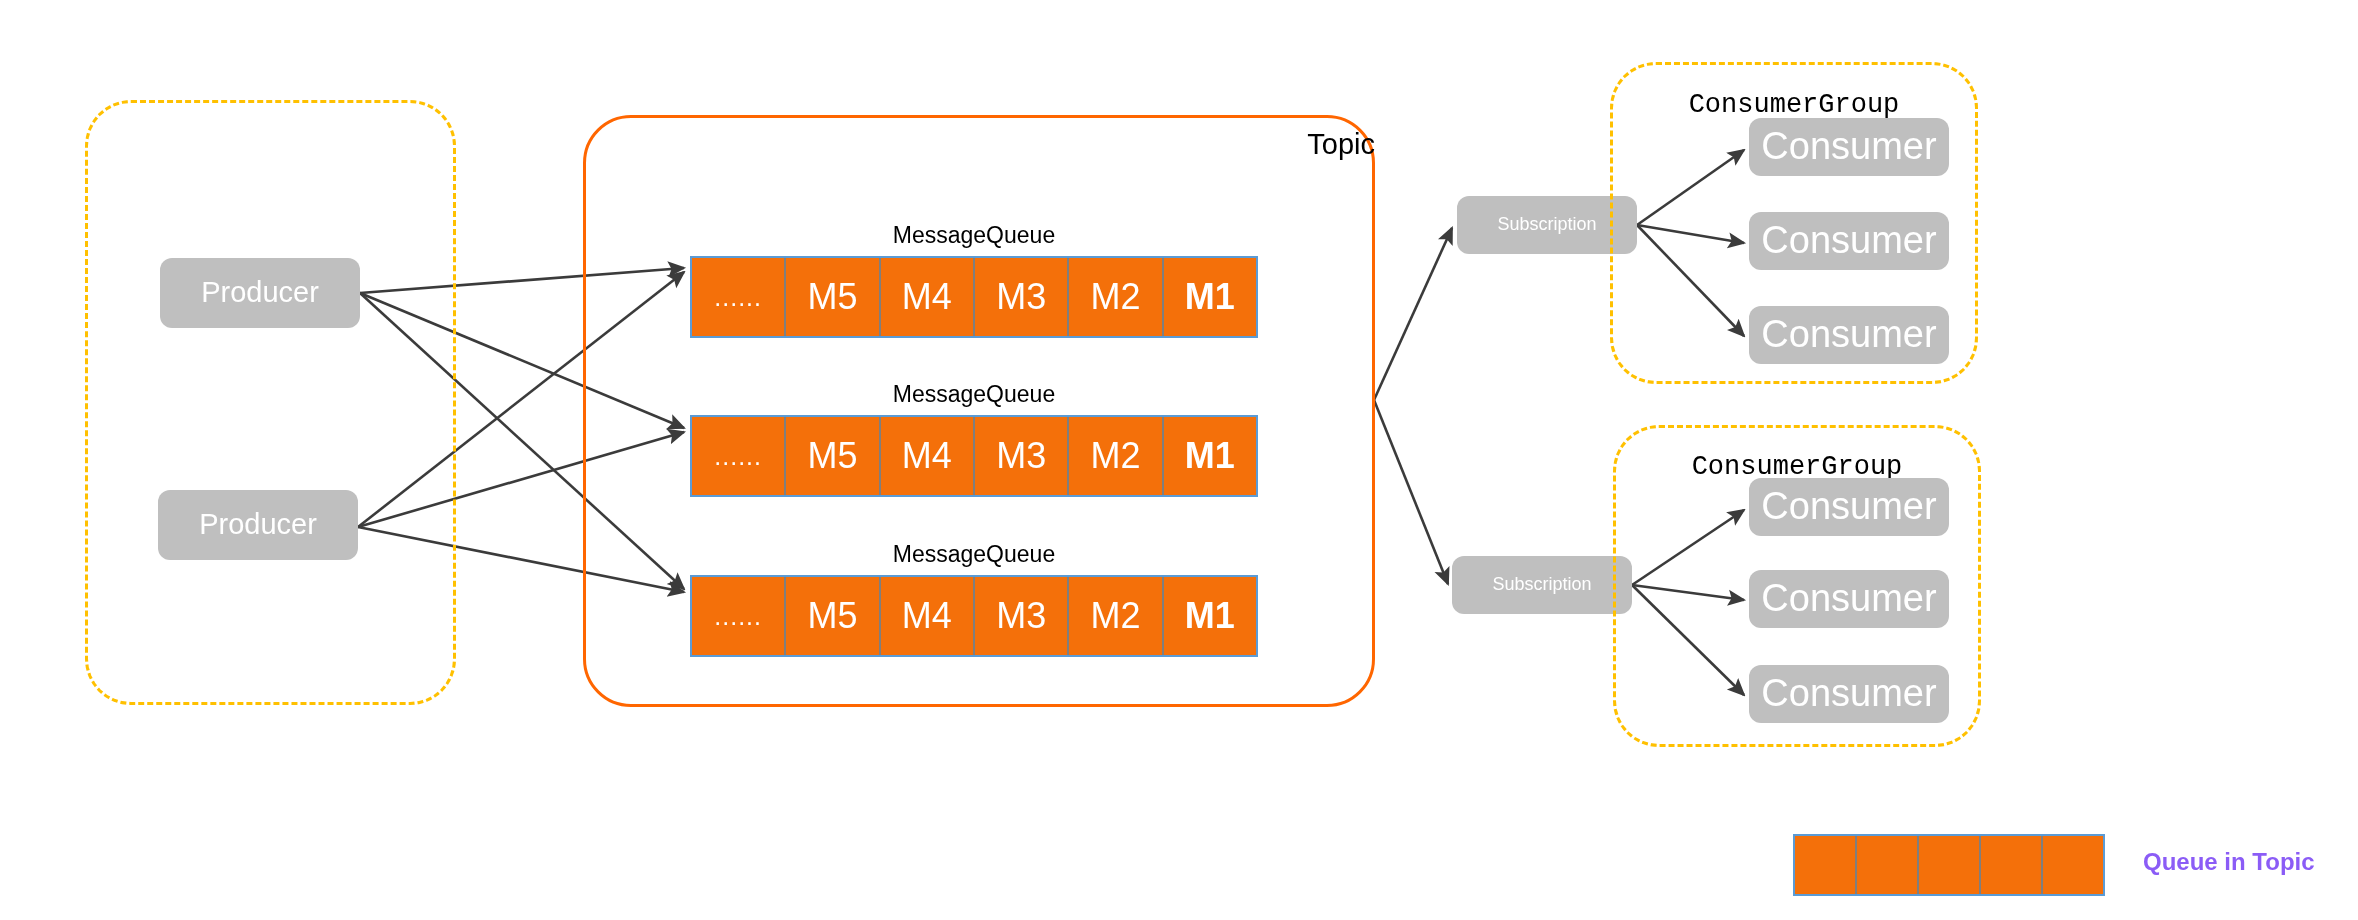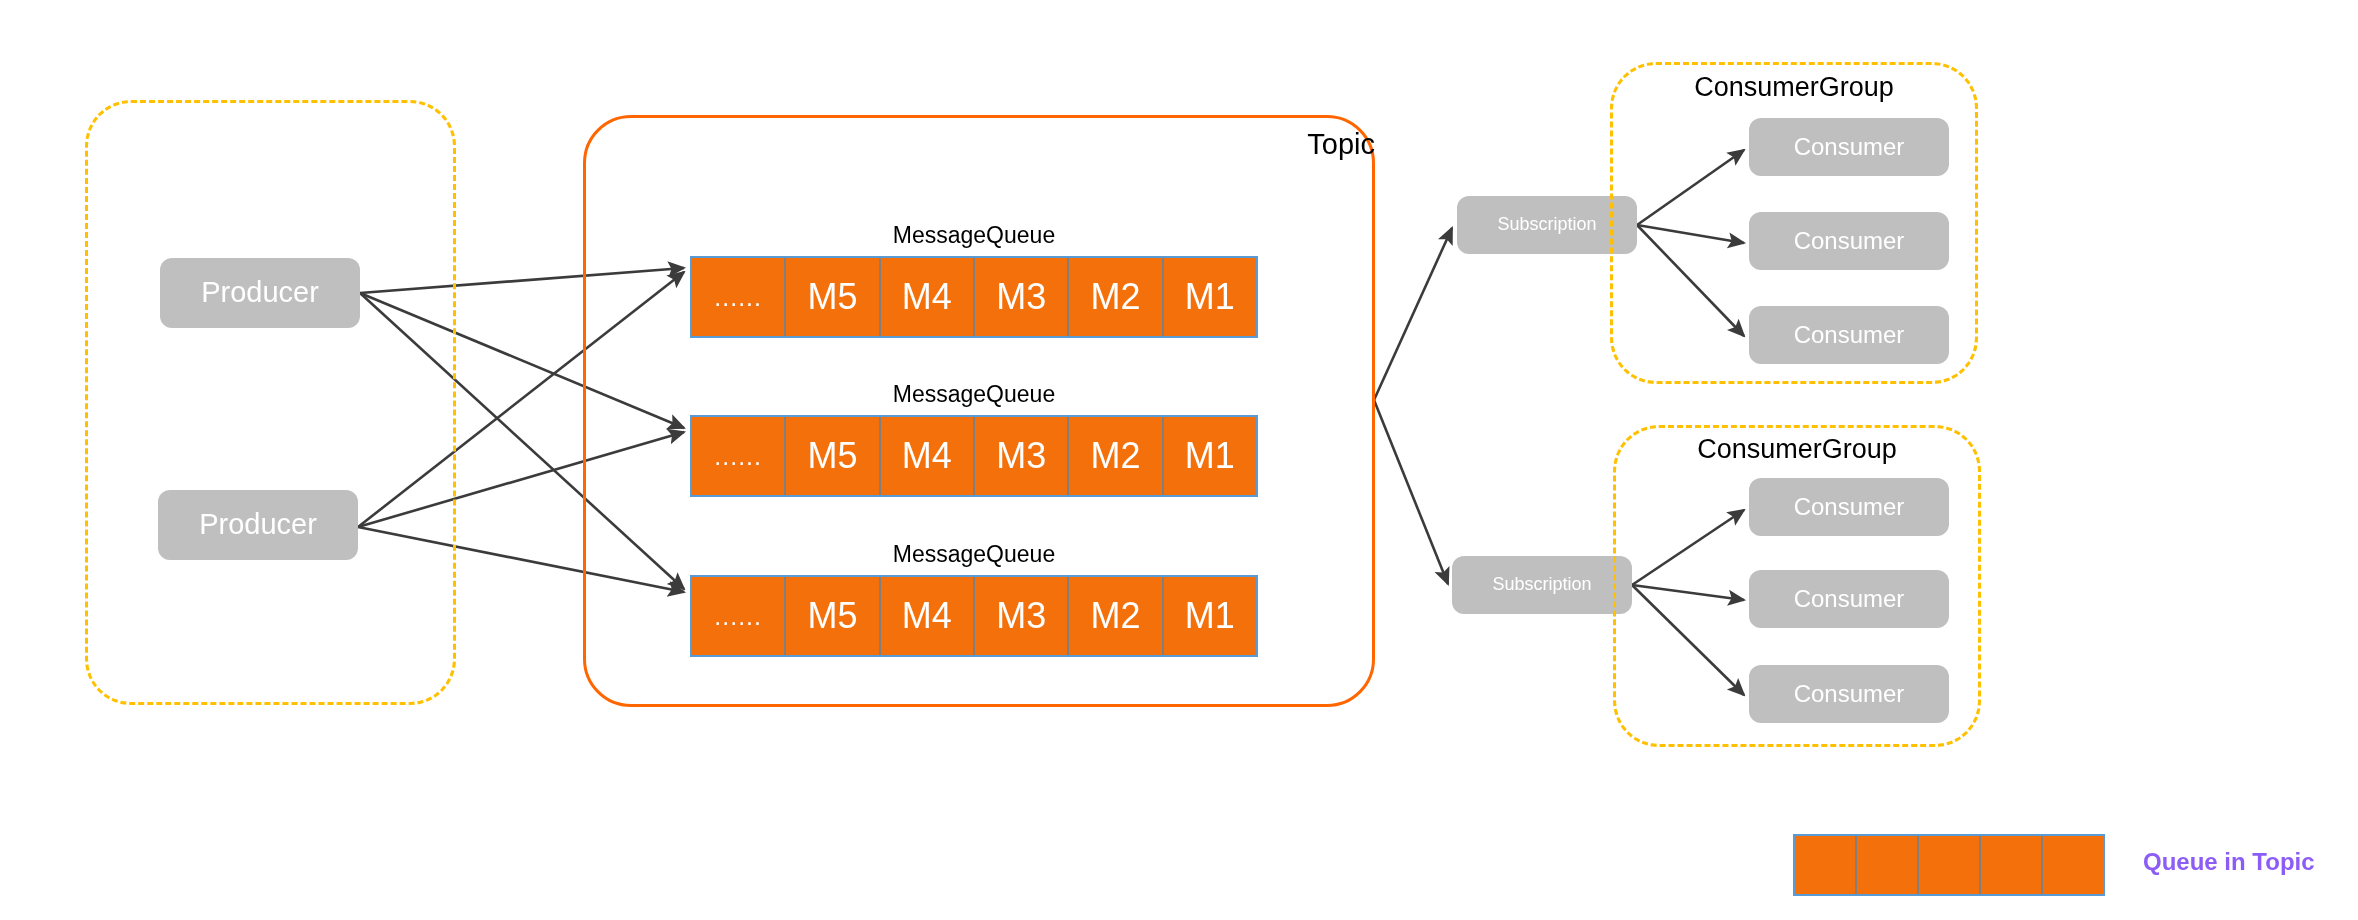--- a/index.html
+++ b/index.html
@@ -33,22 +33,23 @@
     border-radius: 46px;
     box-sizing: border-box;
     background: transparent;
   }
   .group-title {
     position: absolute;
     width: 100%;
     text-align: center;
     font-size: 27px;
     color: #000000;
-    font-family: Liberation Sans, sans-serif;
+    font-family: Liberation Mono, monospace;
     white-space: nowrap;
+    margin-top: 18px;
   }
 
   
   #topic-container {
     position: absolute;
     border: 3px solid #FF6600;
     border-radius: 48px;
     box-sizing: border-box;
     background: transparent;
   }
@@ -67,21 +68,21 @@
     border-radius: 12px;
     display: flex;
     align-items: center;
     justify-content: center;
     color: #ffffff;
     box-sizing: border-box;
     text-align: center;
     line-height: 1.1;
   }
   .node-producer { font-size: 29px; }
-  .node-consumer { font-size: 24px; }
+  .node-consumer { font-size: 38px; }
   .node-subscription { font-size: 18px; }
 
   
   .mq-wrap { position: absolute; margin-top: 25px; }
   .mq-label {
     position: absolute;
     width: 100%;
     text-align: center;
     font-size: 23px;
     color: #000000;
@@ -100,21 +101,21 @@
     flex: 1 1 0;
     display: flex;
     align-items: center;
     justify-content: center;
     background: #F4700A;
     color: #ffffff;
     font-size: 36px;
     border-right: 2px solid #7F7F7F;
     box-sizing: border-box;
   }
-  .mq-cell:last-child { border-right: none; }
+  .mq-cell:last-child { border-right: none; font-weight: bold; }
   .mq-cell.ellipsis { font-size: 25px; letter-spacing: 1px; }
 
   
   #legend { position: absolute; }
   #legend-strip {
     position: absolute;
     left: 0; top: 0;
     display: flex;
     border: 2px solid #5B9BD5;
     box-sizing: border-box;

